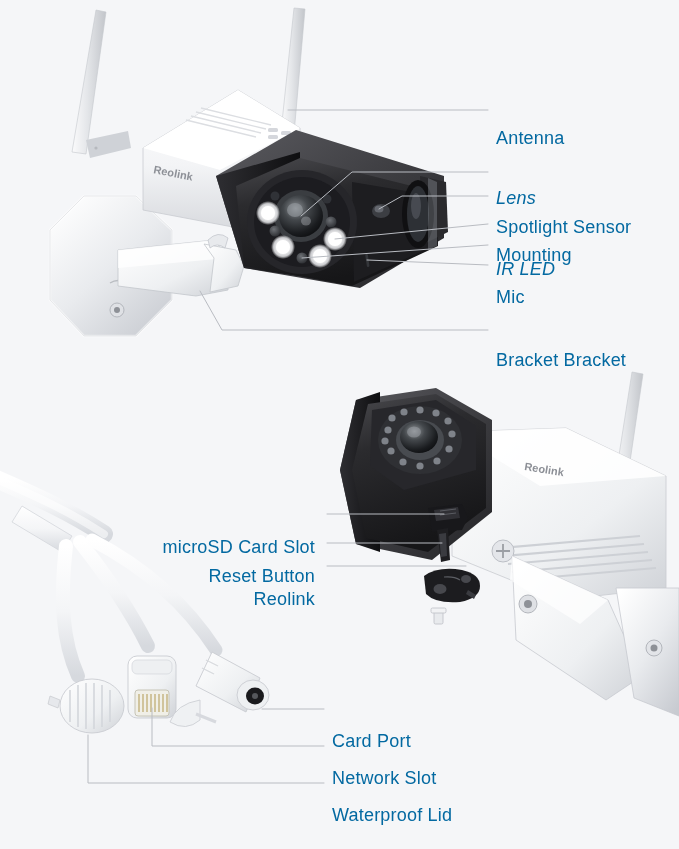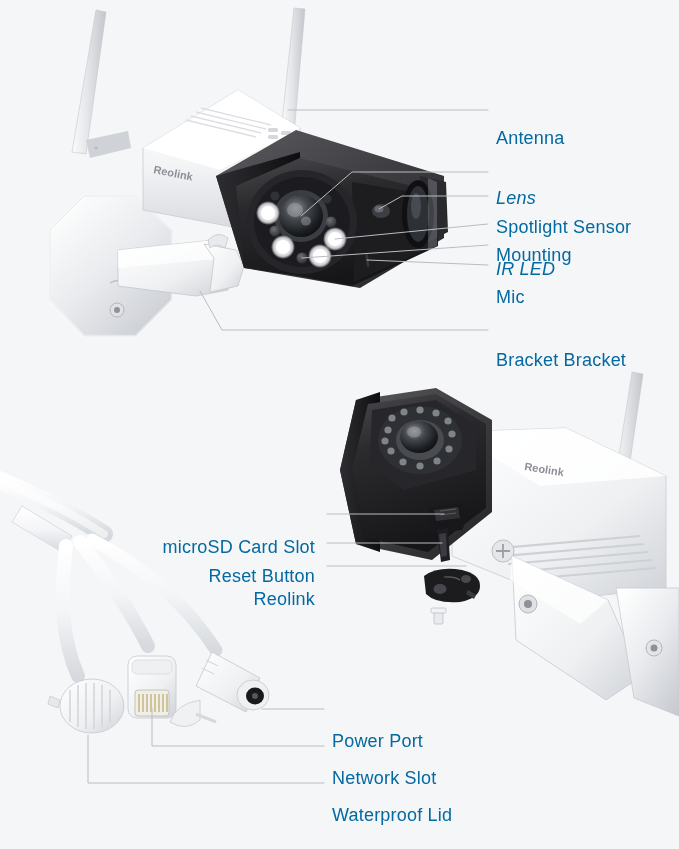--- a/index.html
+++ b/index.html
@@ -350,18 +350,18 @@
   <div class="lbl" style="left:496px;top:217px;">Mounting</div>
   <div class="lbl" style="left:496px;top:231px;font-style:italic;">IR LED</div>
   <div class="lbl" style="left:496px;top:259px;">Mic</div>
   <div class="lbl" style="left:496px;top:322px;">Bracket Bracket</div>
 </div>
 
 <div>
   <div class="lbl r" style="right:364px;top:509px;">microSD Card Slot</div>
   <div class="lbl r" style="right:364px;top:538px;">Reset Button</div>
   <div class="lbl r" style="right:364px;top:561px;">Reolink</div>
-  <div class="lbl" style="left:332px;top:703px;">Power Port</div>
+  <div class="lbl" style="left:332px;top:703px;">Card Port</div>
   <div class="lbl" style="left:332px;top:740px;">Network Slot</div>
   <div class="lbl" style="left:332px;top:777px;text-align:center;">Waterproof Lid</div>
 </div>
 
 </div>
 
 </body></html>

